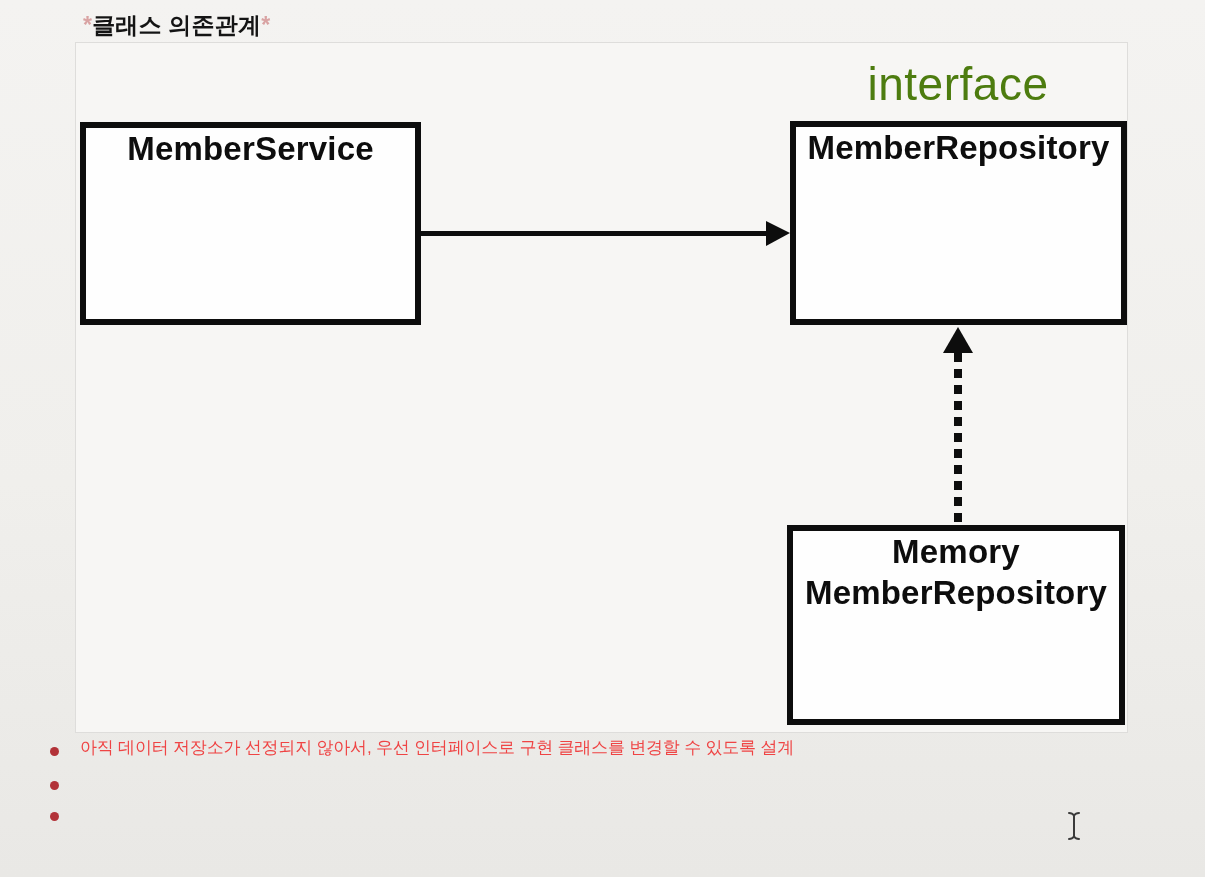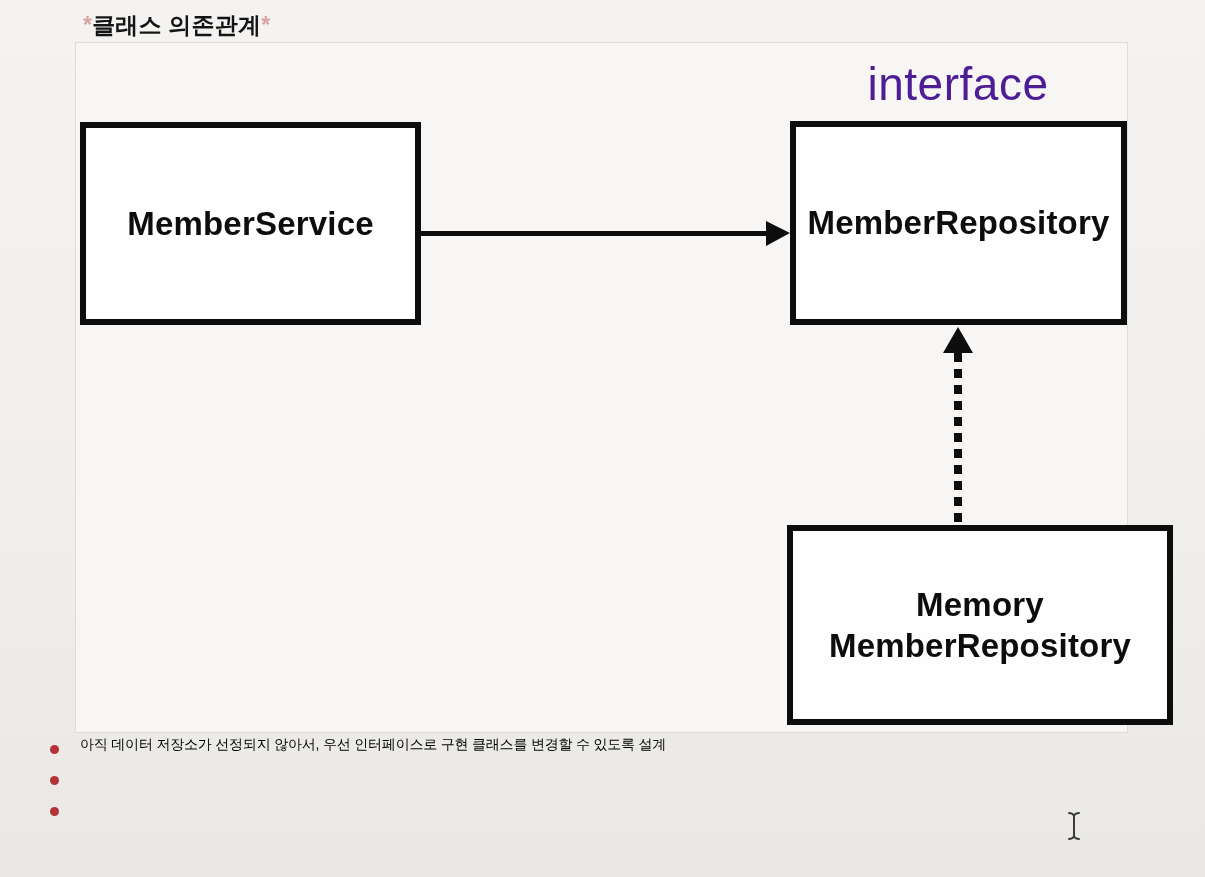--- a/index.html
+++ b/index.html
@@ -19,33 +19,33 @@
   .title .ast{color:#d9a3a3;font-weight:bold;}
 
   
   .diagram{
     position:absolute;left:75px;top:42px;width:1053px;height:691px;
     background:#f7f6f4;border:1px solid #dedddb;box-sizing:border-box;
   }
 
   .iface-label{
     position:absolute;left:712px;top:14px;width:340px;
-    text-align:center;font-size:46px;color:#4c1d95;font-weight:400;
+    text-align:center;font-size:46px;color:#4d7c0f;font-weight:400;
     letter-spacing:.5px;
   }
 
   .uml-box{
     position:absolute;background:#fefefe;border:6px solid #0d0d0d;
-    box-sizing:border-box;display:flex;align-items:center;justify-content:center;
+    box-sizing:border-box;display:flex;align-items:flex-start;justify-content:center;
     text-align:center;font-weight:bold;color:#0d0d0d;font-size:33px;
     line-height:1.25;letter-spacing:.2px;
   }
   .box-service{left:4px;top:79px;width:341px;height:203px;}
   .box-repo{left:714px;top:78px;width:337px;height:204px;}
-  .box-memory{left:711px;top:482px;width:386px;height:200px;}
+  .box-memory{left:711px;top:482px;width:338px;height:200px;}
 
   
   .arrow-solid{position:absolute;left:345px;top:178px;width:369px;height:25px;}
   .arrow-solid .shaft{
     position:absolute;left:0;top:10px;height:5px;width:348px;background:#0d0d0d;
   }
   .arrow-solid .head{
     position:absolute;right:0;top:0;width:0;height:0;
     border-left:24px solid #0d0d0d;
     border-top:12px solid transparent;border-bottom:13px solid transparent;
@@ -60,21 +60,21 @@
   }
   .arrow-dotted .shaft{
     position:absolute;left:12px;top:26px;width:8px;height:172px;
     background:repeating-linear-gradient(to bottom,#0d0d0d 0 9px,rgba(0,0,0,0) 9px 16px);
   }
 
   
   .bullets{position:absolute;left:50px;top:736px;width:1100px;}
   .bullet-row{
     display:flex;align-items:center;margin-bottom:14px;
-    font-size:14px;color:#000000;letter-spacing:-0.2px;
+    font-size:17px;color:#ef4444;letter-spacing:-0.2px;
   }
   .bullet-dot{
     flex:0 0 auto;width:9px;height:9px;border-radius:50%;
     background:#b23238;margin:8px 21px 0 0;
   }
   .bullet-text{font-weight:500;}
 
   
   .ibeam{position:absolute;left:1066px;top:811px;width:16px;height:30px;}
 </style>

